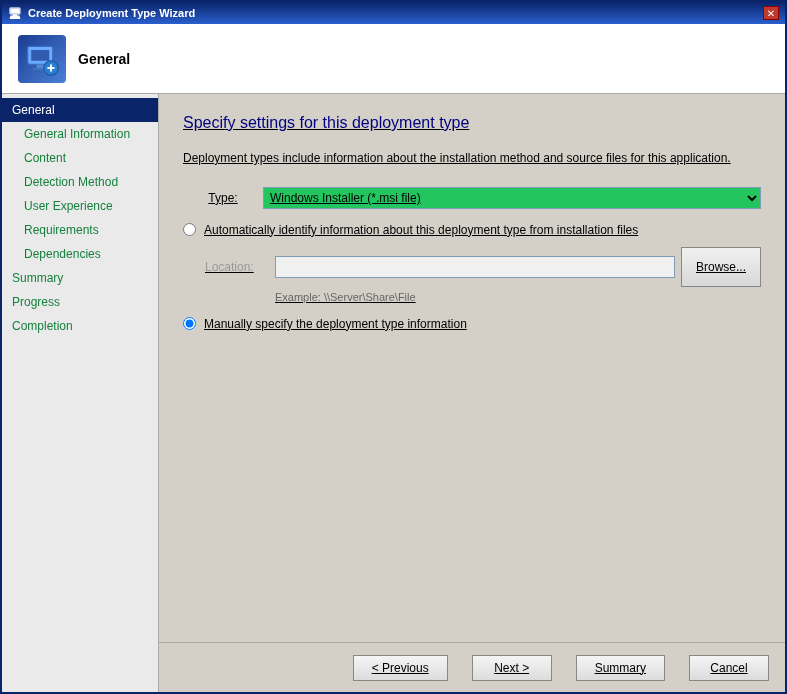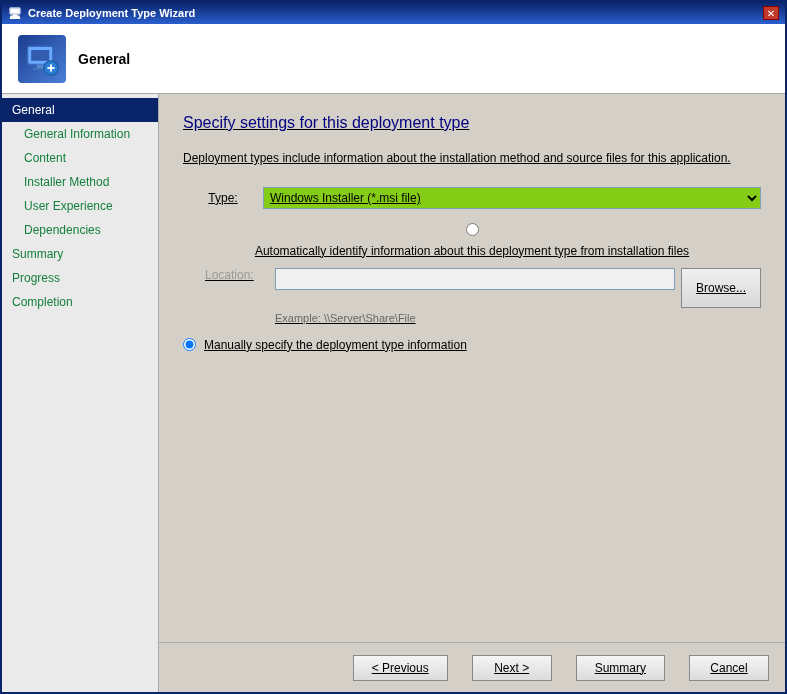--- a/index.html
+++ b/index.html
@@ -134,21 +134,21 @@
       display: flex;
       align-items: center;
       margin-bottom: 8px;
       gap: 8px;
     }
     .radio-item input[type="radio"] { cursor: pointer; }
     .radio-label { font-size: 12px; color: #000; }
 
     .location-row {
       display: flex;
-      align-items: flex-start;
+      align-items: center;
       margin-left: 22px;
       margin-bottom: 4px;
     }
     .location-label {
       width: 70px;
       font-size: 12px;
       color: #999;
     }
     .location-input {
       flex: 1;
@@ -222,47 +222,48 @@
     </div>
     <div class="header-title">General</div>
   </div>
 
   <div class="content-area">
 
     <div class="sidebar">
       <div class="sidebar-item active">General</div>
       <div class="sidebar-item sub">General Information</div>
       <div class="sidebar-item sub">Content</div>
-      <div class="sidebar-item sub">Installer Method</div>
+      <div class="sidebar-item sub">Detection Method</div>
       <div class="sidebar-item sub">User Experience</div>
+      <div class="sidebar-item sub">Requirements</div>
       <div class="sidebar-item sub">Dependencies</div>
       <div class="sidebar-item">Summary</div>
       <div class="sidebar-item">Progress</div>
       <div class="sidebar-item">Completion</div>
     </div>
 
     <div class="main-panel">
       <div class="main-content">
 
         <div class="main-title">Specify settings for this deployment type</div>
 
         <p class="description-text">Deployment types include information about the installation method and source files for this application.</p>
 
         <div class="form-row">
           <div class="form-label">Type:</div>
           <div class="form-control-wrapper">
-            <select class="select-dropdown" style="flex:1; height:22px; border:1px solid #7f9db9; background:#84cc16; font-size:12px; padding:0 2px;">
+            <select class="select-dropdown" style="flex:1; height:22px; border:1px solid #7f9db9; background:#22c55e; font-size:12px; padding:0 2px;">
               <option>Windows Installer (*.msi file)</option>
               <option>Script Installer</option>
               <option>App-V</option>
             </select>
           </div>
         </div>
 
-        <div class="radio-item" style="margin-bottom:10px;flex-direction:column;">
+        <div class="radio-item" style="margin-bottom:10px;">
           <input type="radio" name="deployment-type" id="radio-auto" style="">
           <label for="radio-auto" class="radio-label">Automatically identify information about this deployment type from installation files</label>
         </div>
 
         <div class="location-row">
           <span class="location-label">Location:</span>
           <input type="text" class="location-input" style="flex: 1 1 0%; height: 22px; border: 1px solid rgb(127, 157, 185); background: rgb(240, 240, 240); font-size: 12px; padding: 0px 4px;" disabled="">
           <button class="browse-button">Browse...</button>
         </div>
 

